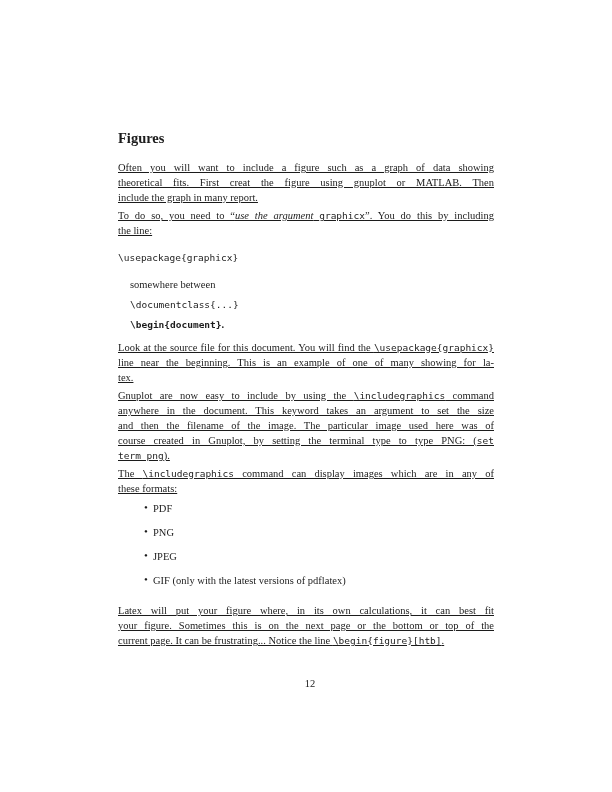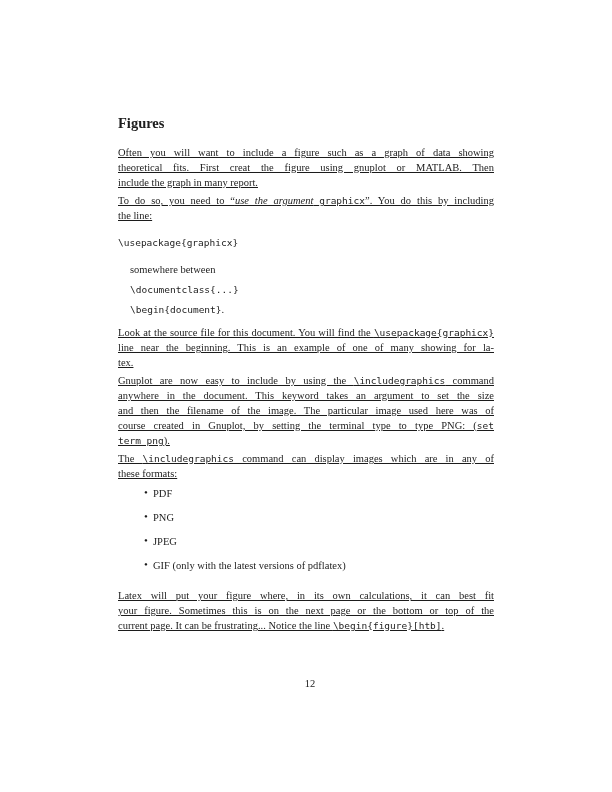--- a/index.html
+++ b/index.html
@@ -17,41 +17,41 @@
     width: 612px; height: 792px;
     background: var(--paper);
     color: var(--ink);
     font-family: "Liberation Serif", "DejaVu Serif", serif;
     font-size: 10.5px;
     line-height: 15px;
     overflow: hidden;
   }
   .content {
     position: absolute;
-    left: 118px; top: 114px;
+    left: 118px; top: 129px;
     width: 376px;
     overflow: visible;
   }
   h1.heading {
     font-size: 14.5px;
     line-height: 18px;
     font-weight: 700;
     margin: 0 0 13px 0;
     color: var(--ink);
   }
   .line {
     text-align: justify;
     text-align-last: justify;
     white-space: nowrap;
   }
   .line.last { text-align-last: left; }
   .para { margin: 0 0 3px 0; text-decoration: underline; }
   .codeblock { margin: 12px 0 12px 0; }
   .sline { margin: 0 0 5px 12px; }
-  [data-name="line-begin-document"] { margin-bottom: 8px; }
+  [data-name="line-begin-document"] { margin-bottom: 8px; font-weight: bold; }
   .list { margin: 5px 0 15px 0; }
   .list-item {
     position: relative;
     padding-left: 35px;
     margin-bottom: 9px;
   }
   .bullet {
     position: absolute;
     left: 26px; top: -1px;
     font-size: 11px;

